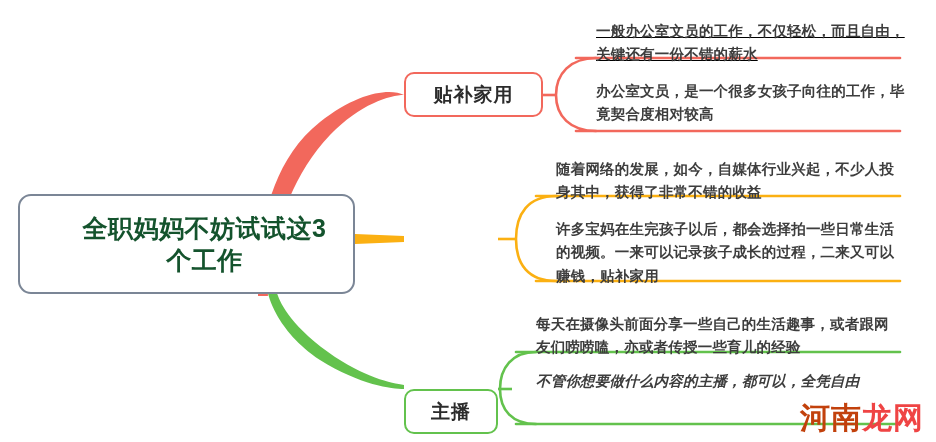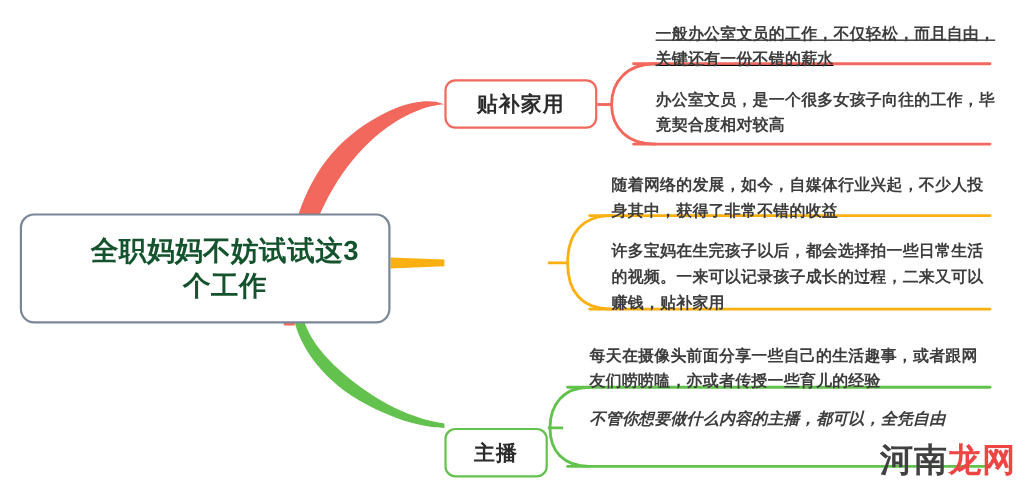--- a/index.html
+++ b/index.html
@@ -124,21 +124,21 @@
   .watermark {
     position: absolute;
     left: 800px;
     top: 398px;
     font-size: 30px;
     font-weight: bold;
     letter-spacing: 1px;
     z-index: 6;
     white-space: nowrap;
   }
-  .wm-a { color: #404040; }
+  .wm-a { color: #c2410c; }
   .wm-b { color: #ef4444; }
 </style>
 </head>
 <body>
 
 <div id="mindmap">
 
   <svg class="svg-layer" viewBox="0 0 936 442">
 
     <path d="M 268 296

